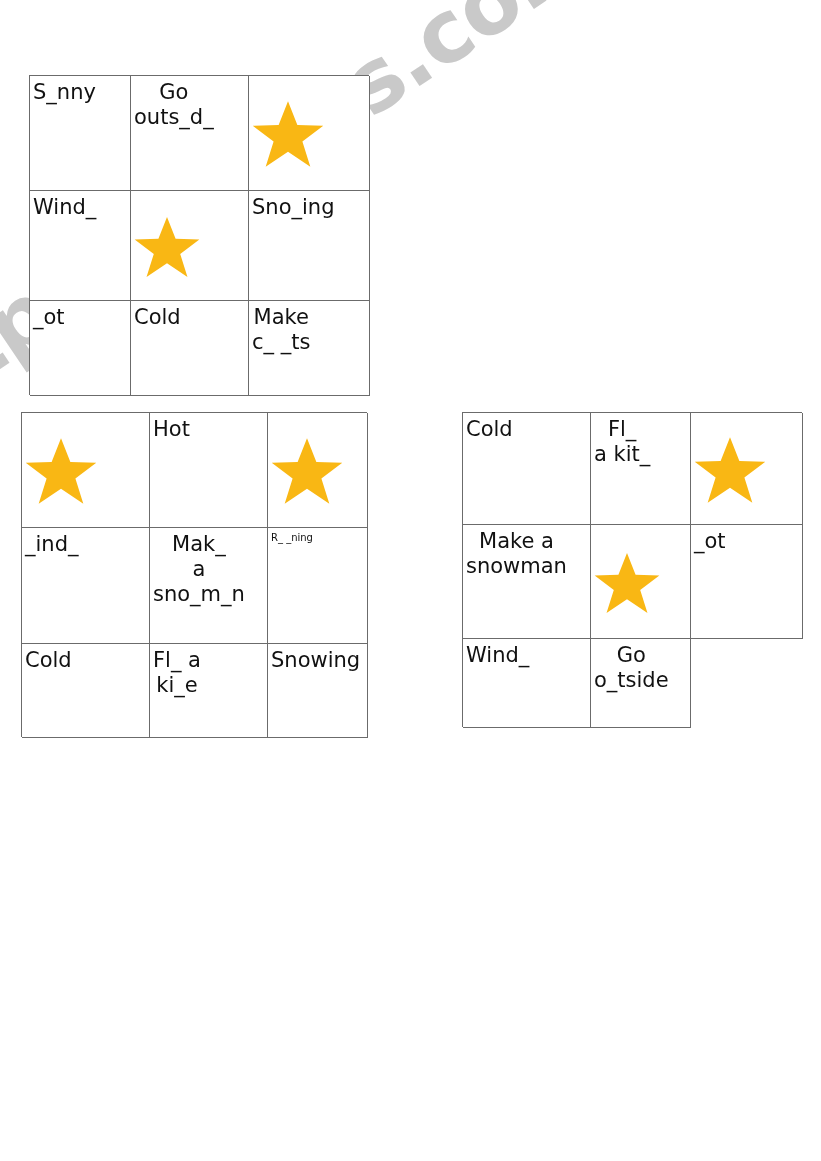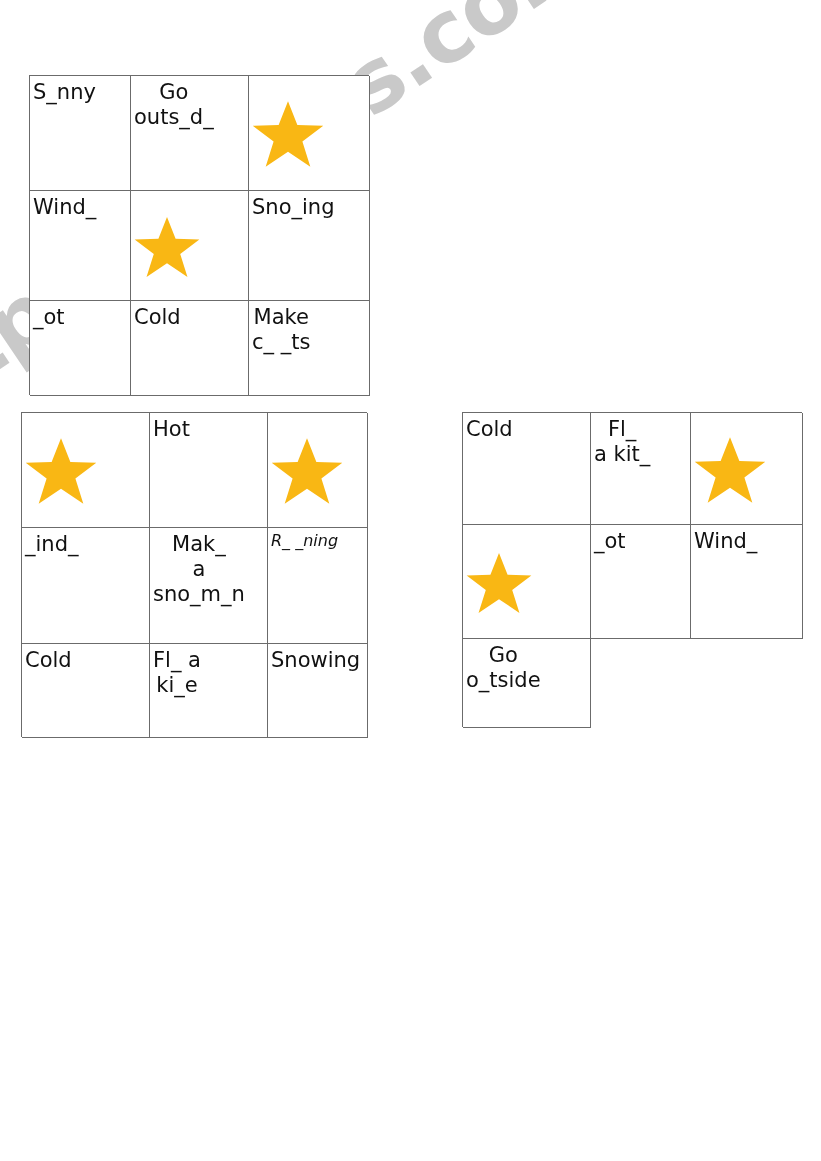--- a/index.html
+++ b/index.html
@@ -71,22 +71,21 @@
   .cell-text {
     font-family: "DejaVu Sans", sans-serif;
     font-size: 21px;
     line-height: 1.18;
     text-align: center;
     white-space: pre-line;
     letter-spacing: 0px;
     color: #111111;
   }
   .cell-text.small {
-    font-size: 16px;
-    font-style: italic;
+    font-size: 10px;
   }
   .cell.star {
     align-items: center;
   }
   .star-icon {
     display: block;
   }
 
   
   #grid-1 {
@@ -206,20 +205,24 @@
       </div>
       <div class="cell">
         <span class="cell-text">Fl_
 a kit_</span>
       </div>
       <div class="cell star">
         <svg viewBox="0 0 100 95" class="star-icon star-lg">
           <polygon points="50,2 63,35 99,36 70,58 81,93 50,72 19,93 30,58 1,36 37,35" fill="#f9b714"></polygon>
         </svg>
       </div>
+      <div class="cell">
+        <span class="cell-text">Make a
+snowman</span>
+      </div>
       <div class="cell star">
         <svg viewBox="0 0 100 95" class="star-icon star-md">
           <polygon points="50,2 63,35 99,36 70,58 81,93 50,72 19,93 30,58 1,36 37,35" fill="#f9b714"></polygon>
         </svg>
       </div>
       <div class="cell">
         <span class="cell-text">_ot</span>
       </div>
       <div class="cell">
         <span class="cell-text">Wind_</span>

